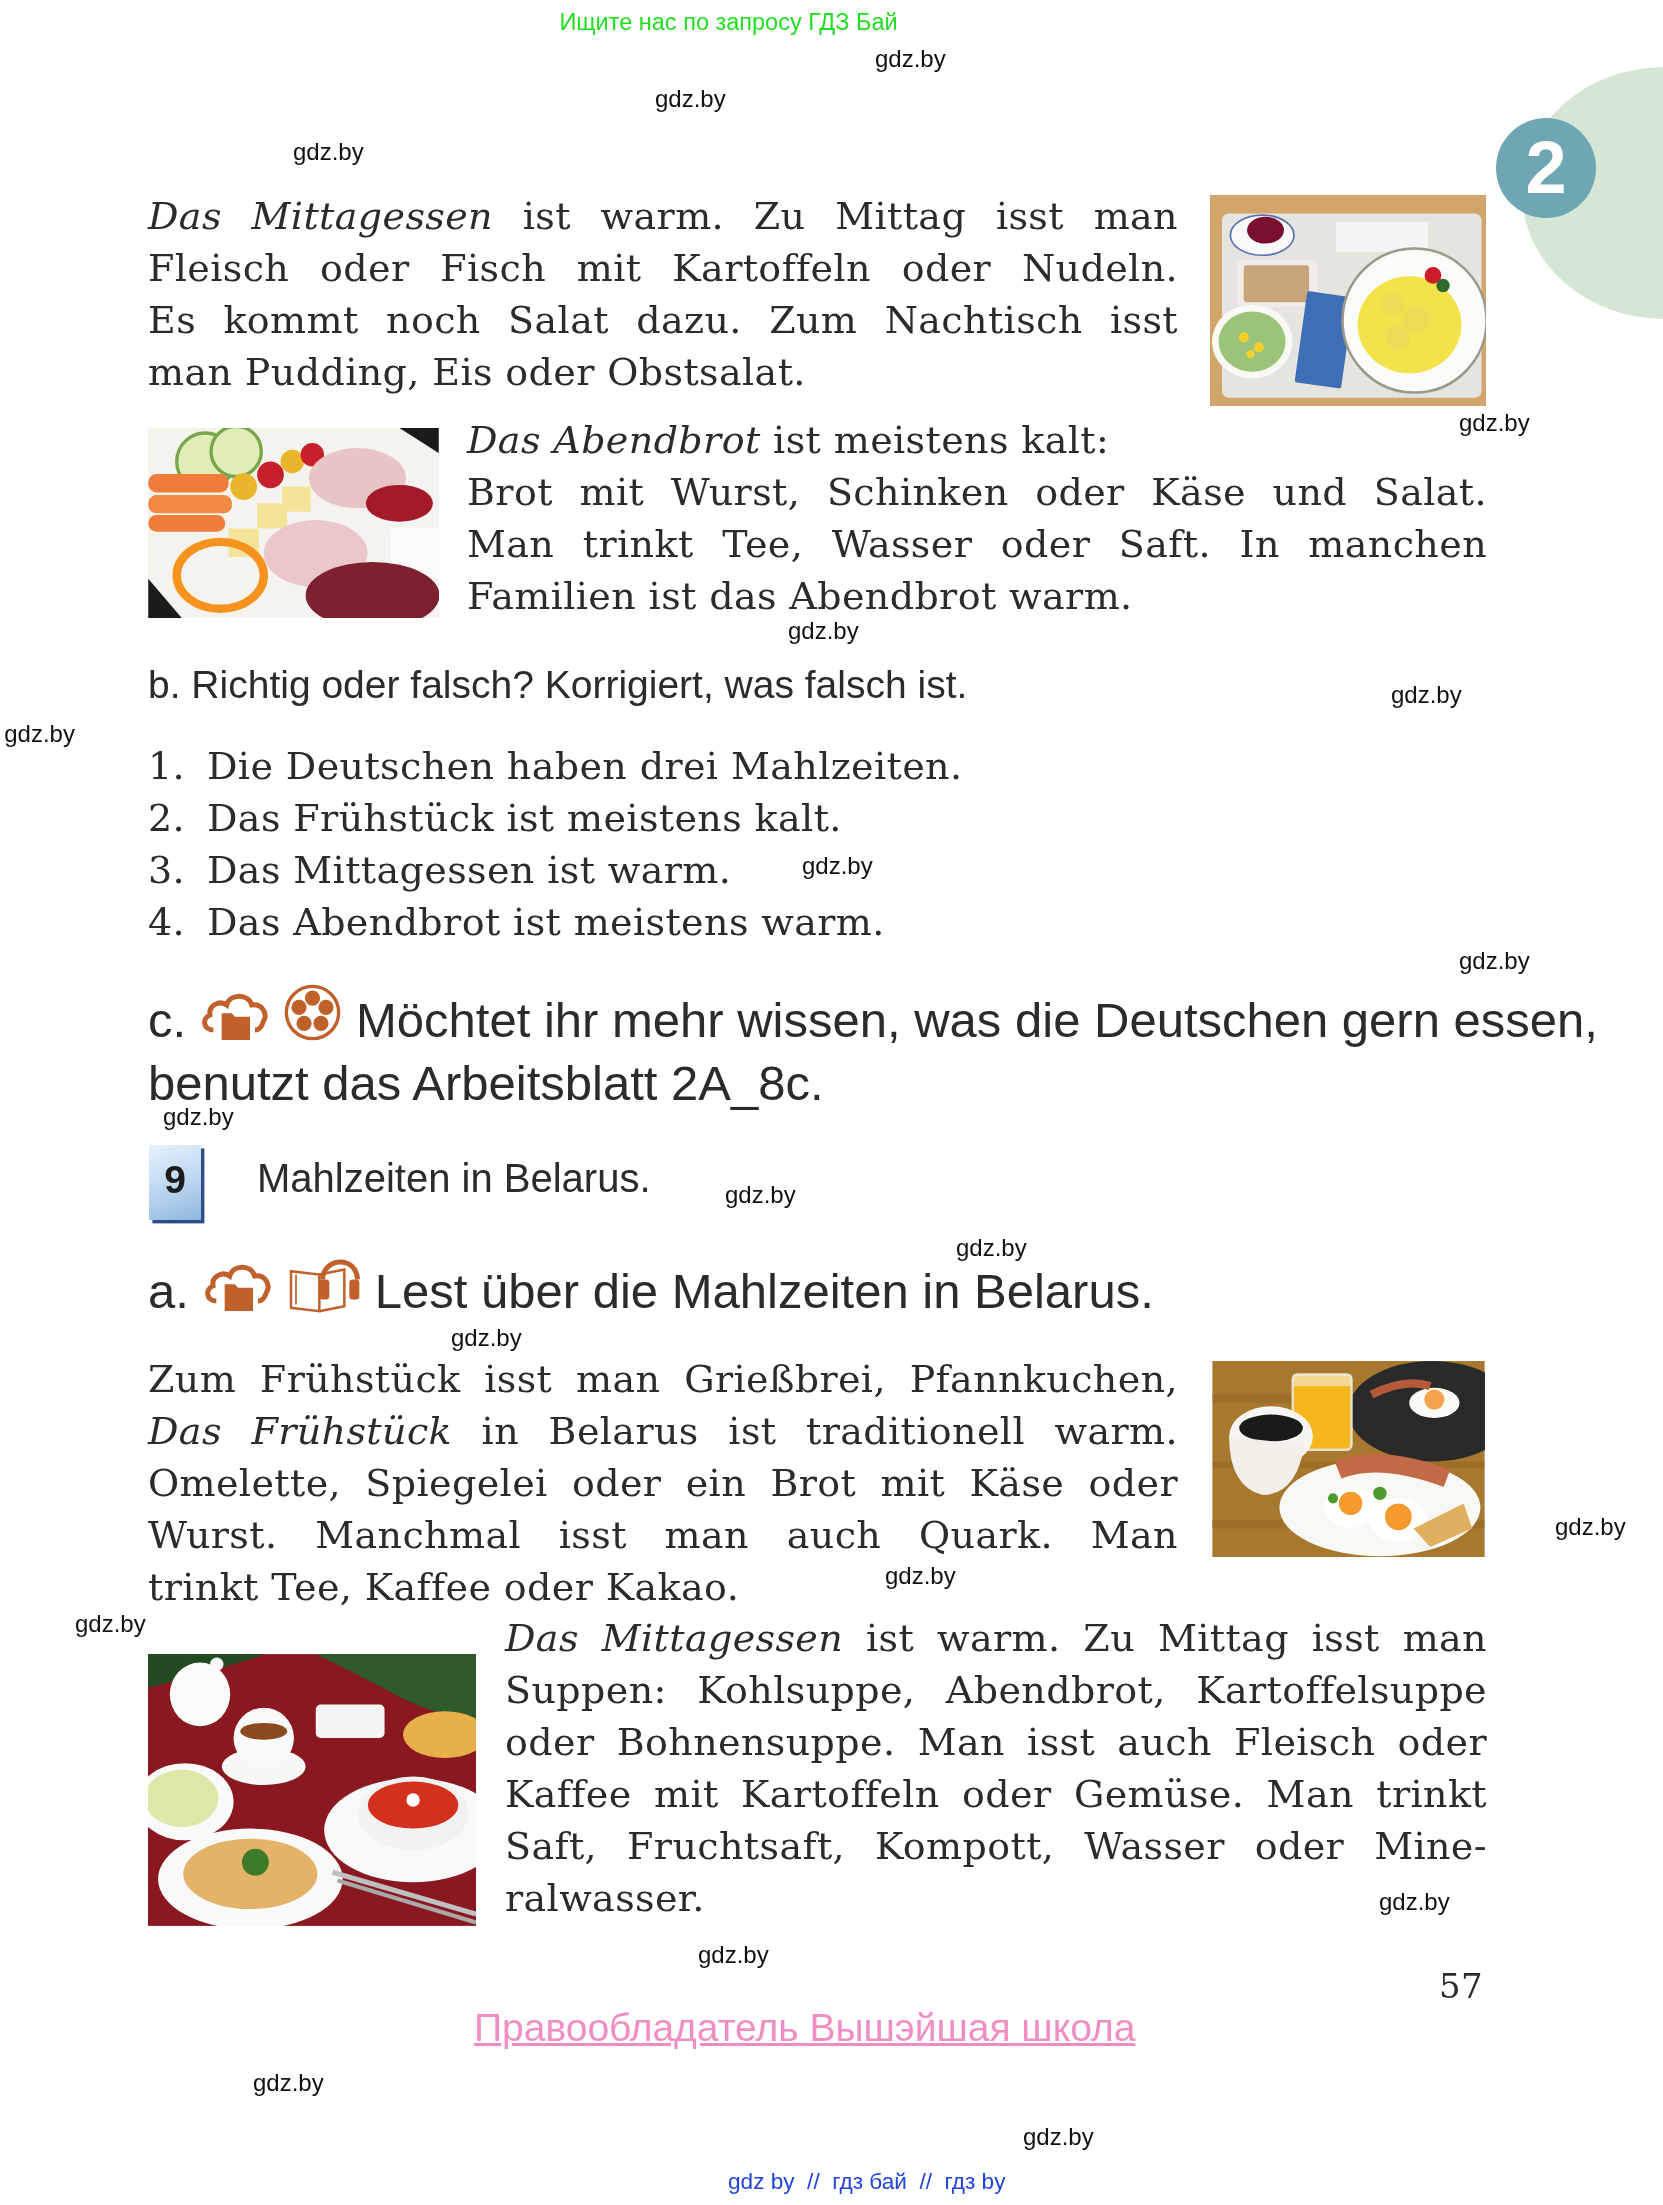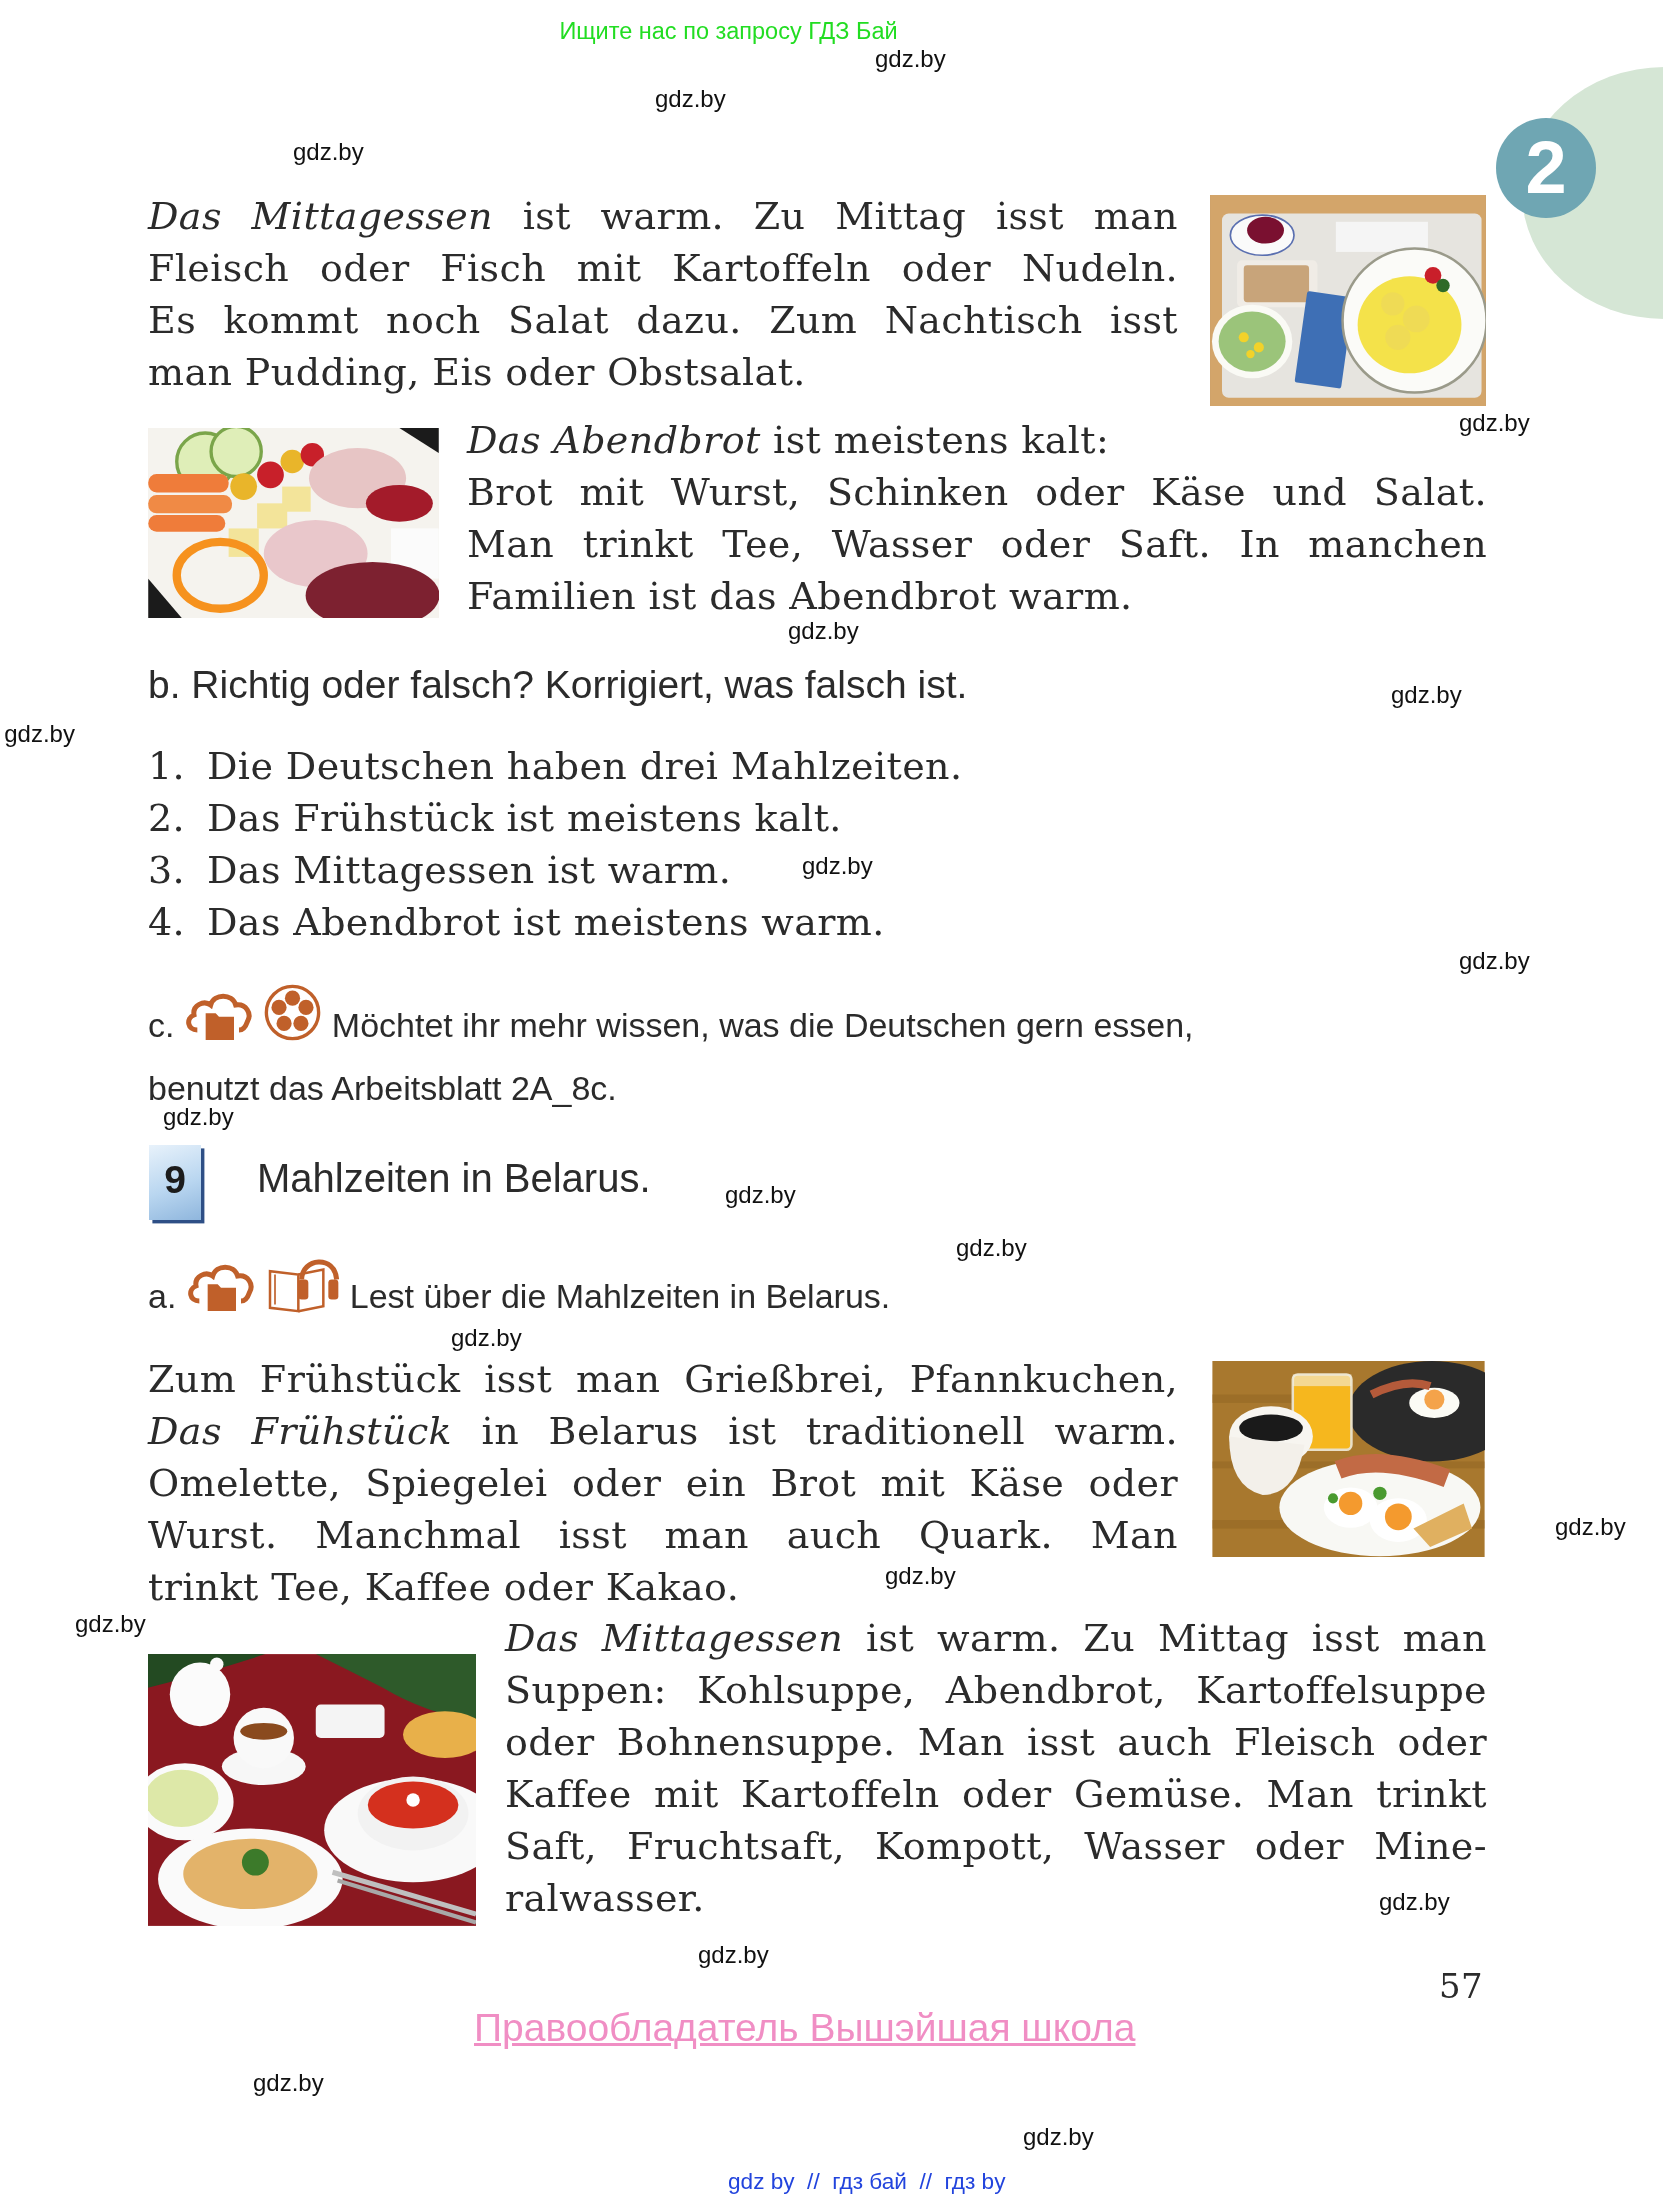--- a/index.html
+++ b/index.html
@@ -6,27 +6,27 @@
   html, body { width: 1664px; height: 2205px; background: #ffffff; overflow: hidden; }
   body { position: relative; font-family: "DejaVu Serif", serif; color: #2b2b2b; }
   .abs { position: absolute; }
   .serif { font-family: "DejaVu Serif", "Liberation Serif", serif; font-size: 38px; line-height: 52px; color: #2b2b2b; letter-spacing: 0.4px; }
   .serif i { font-style: italic; }
   .sans { font-family: "Liberation Sans", "DejaVu Sans", sans-serif; color: #2b2b2b; }
   .wm { font-family: "Liberation Sans", sans-serif; font-size: 24px; color: #111; white-space: nowrap; }
   .line { white-space: nowrap; display: block; }
   .just { text-align: justify; text-align-last: justify; }
   .img { position: absolute; overflow: hidden; }
-  .task { font-family: "Liberation Sans", sans-serif; font-size: 34px; line-height: 47px; color: #2b2b2b; white-space: nowrap; }
+  .task { font-family: "Liberation Sans", sans-serif; font-size: 49px; line-height: 47px; color: #2b2b2b; white-space: nowrap; }
   .icon-o { display: inline-block; vertical-align: -5px; }
 </style>
 </head>
 <body>
 
-<div class="abs sans" style="left:0; width:1457px; top:18px; text-align:center; font-size:23.5px; color:#22dd22;">Ищите нас по запросу ГДЗ Бай</div>
+<div class="abs sans" style="left:0; width:1457px; top:9px; text-align:center; font-size:23.5px; color:#22dd22;">Ищите нас по запросу ГДЗ Бай</div>
 
 <div class="abs" style="left:1522px; top:67px; width:285px; height:252px; border-radius:50%; background:#d5e6d5;"></div>
 <div class="abs" style="left:1496px; top:118px; width:100px; height:100px; border-radius:50%; background:#6fa6b3; color:#fff; font-family:'Liberation Sans',sans-serif; font-weight:bold; font-size:74px; line-height:100px; text-align:center;">
   <span>2</span>
 </div>
 
 <div class="abs serif" style="left:148px; top:190px; width:1030px;">
   <span class="line just"><i>Das Mittagessen</i><span> ist warm. Zu Mittag isst man</span></span>
   <span class="line just">Fleisch oder Fisch mit Kartoffeln oder Nudeln.</span>
   <span class="line just">Es kommt noch Salat dazu. Zum Nachtisch isst</span>

